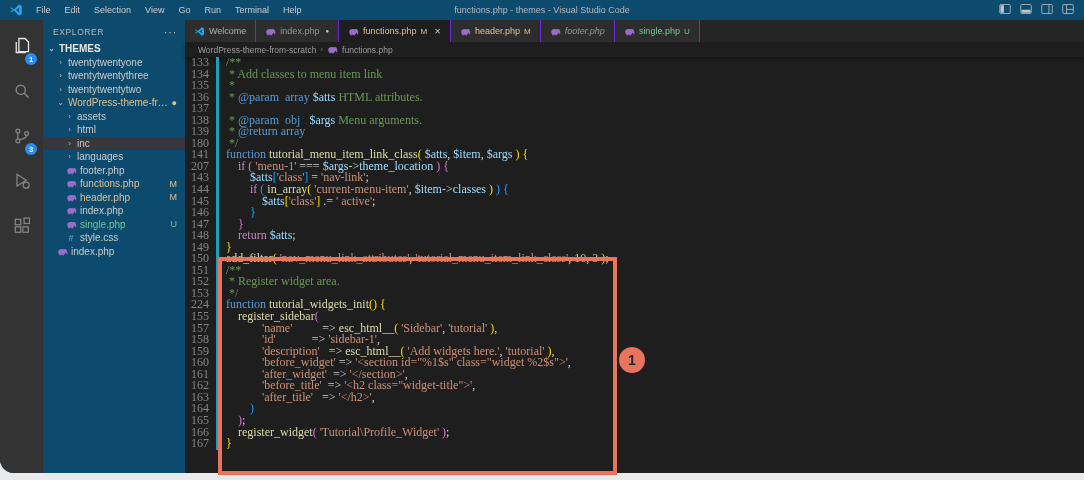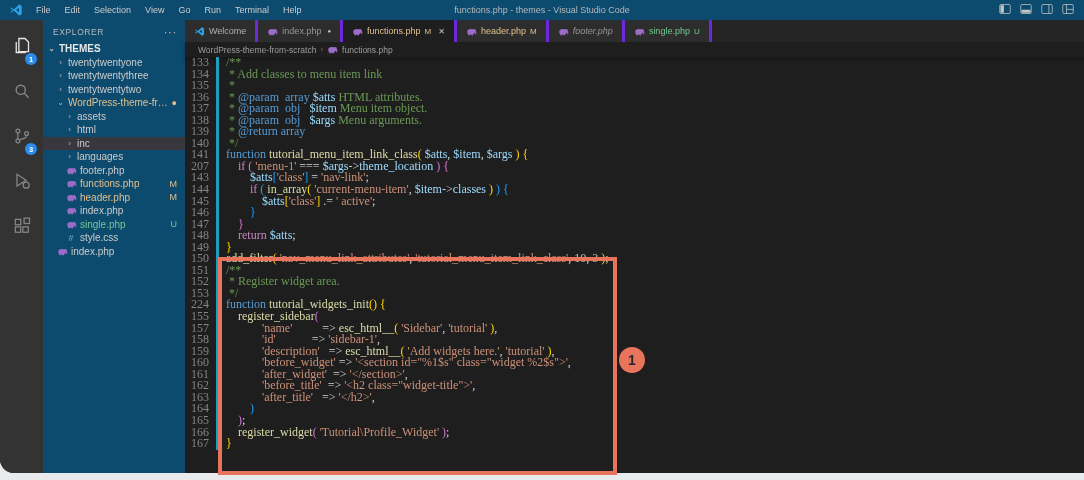--- a/index.html
+++ b/index.html
@@ -27,21 +27,21 @@
   .trow{display:flex;align-items:center;height:13.5px;white-space:nowrap;cursor:default}
   .trow.selected{background:#37373d}
   .trow .chev{width:9px;flex:none;color:#b8b8b8;font-size:8px;text-align:center}
   .trow .ficon{width:12px;flex:none;display:flex;justify-content:center;align-items:center;font-size:9px;font-weight:bold}
   .trow .lbl{padding-left:3px;overflow:hidden;text-overflow:ellipsis}
   .trow .gbadge{margin-left:auto;padding-right:8px;font-size:9px}
   .trow.section{font-weight:bold;color:#e7e7e7}
   
   .editor{flex:1;min-width:0;display:flex;flex-direction:column;background:#1e1e1e}
   .tabbar{height:22px;background:#252526;display:flex;flex:none}
-  .tab{display:flex;align-items:center;gap:4px;padding:0 9px;font-size:9px;color:#969696;background:#2d2d2d;border-right:3px solid #6d28d9;white-space:nowrap;cursor:default}
+  .tab{display:flex;align-items:center;gap:4px;padding:0 9px;font-size:9px;color:#969696;background:#2d2d2d;border-right:1px solid #6d28d9;white-space:nowrap;cursor:default}
   .tab.active{background:#1e1e1e}
   .tab .tbadge{font-size:8px}
   .tab .tdot{font-size:6px;color:#c5c5c5;margin-left:2px}
   .tab .tclose{font-size:8px;color:#c5c5c5;margin-left:3px}
   .tab.italic .tlabel{font-style:italic}
   .breadcrumb{height:15px;display:flex;align-items:center;gap:4px;padding-left:13px;font-size:8.5px;color:#9d9d9d;flex:none;box-shadow:0 3px 4px rgba(0,0,0,.25)}
   .bc-sep{color:#7a7a7a;font-size:8px}
   
   .code{flex:1;font-family:Liberation Serif, serif;font-size:12px;line-height:11.55px;overflow:hidden}
   .cl{display:flex;height:11.55px;align-items:center}
@@ -368,34 +368,33 @@
             <span class="ct"><span class="sc-c"> *</span></span>
           </div>
           <div class="cl">
             <span class="ln">136</span>
             <span class="gut"></span>
             <span class="ct"><span class="sc-c"> * </span><span class="sc-dt">@param</span><span class="sc-c">  </span><span class="sc-ty">array</span><span class="sc-c"> </span><span class="sc-dv">$atts</span><span class="sc-c"> HTML attributes.</span></span>
           </div>
           <div class="cl">
             <span class="ln">137</span>
             <span class="gut"></span>
-            <span class="ct"><span class="sc-c"> * </span><span class="sc-dt">@param</span><span class="sc-c">  </span><span class="sc-ty">obj</span><span class="sc-c">   </span><span class="sc-dv">$item</span><span class="sc-c"> Menu item object.</span></span>
           </div>
           <div class="cl">
             <span class="ln">138</span>
             <span class="gut"></span>
             <span class="ct"><span class="sc-c"> * </span><span class="sc-dt">@param</span><span class="sc-c">  </span><span class="sc-ty">obj</span><span class="sc-c">   </span><span class="sc-dv">$args</span><span class="sc-c"> Menu arguments.</span></span>
           </div>
           <div class="cl">
             <span class="ln">139</span>
             <span class="gut"></span>
             <span class="ct"><span class="sc-c"> * </span><span class="sc-dt">@return</span><span class="sc-c"> </span><span class="sc-ty">array</span></span>
           </div>
           <div class="cl">
-            <span class="ln">140</span>
+            <span class="ln">180</span>
             <span class="gut"></span>
             <span class="ct"><span class="sc-c"> */</span></span>
           </div>
           <div class="cl">
             <span class="ln">141</span>
             <span class="gut"></span>
             <span class="ct"><span class="sc-k">function</span><span class="sc-p"> </span><span class="sc-y">tutorial_menu_item_link_class</span><span class="sc-b1">(</span><span class="sc-p"> </span><span class="sc-v">$atts</span><span class="sc-p">, </span><span class="sc-v">$item</span><span class="sc-p">, </span><span class="sc-v">$args</span><span class="sc-p"> </span><span class="sc-b1">)</span><span class="sc-p"> </span><span class="sc-b1">{</span></span>
           </div>
           <div class="cl">
             <span class="ln">207</span>

